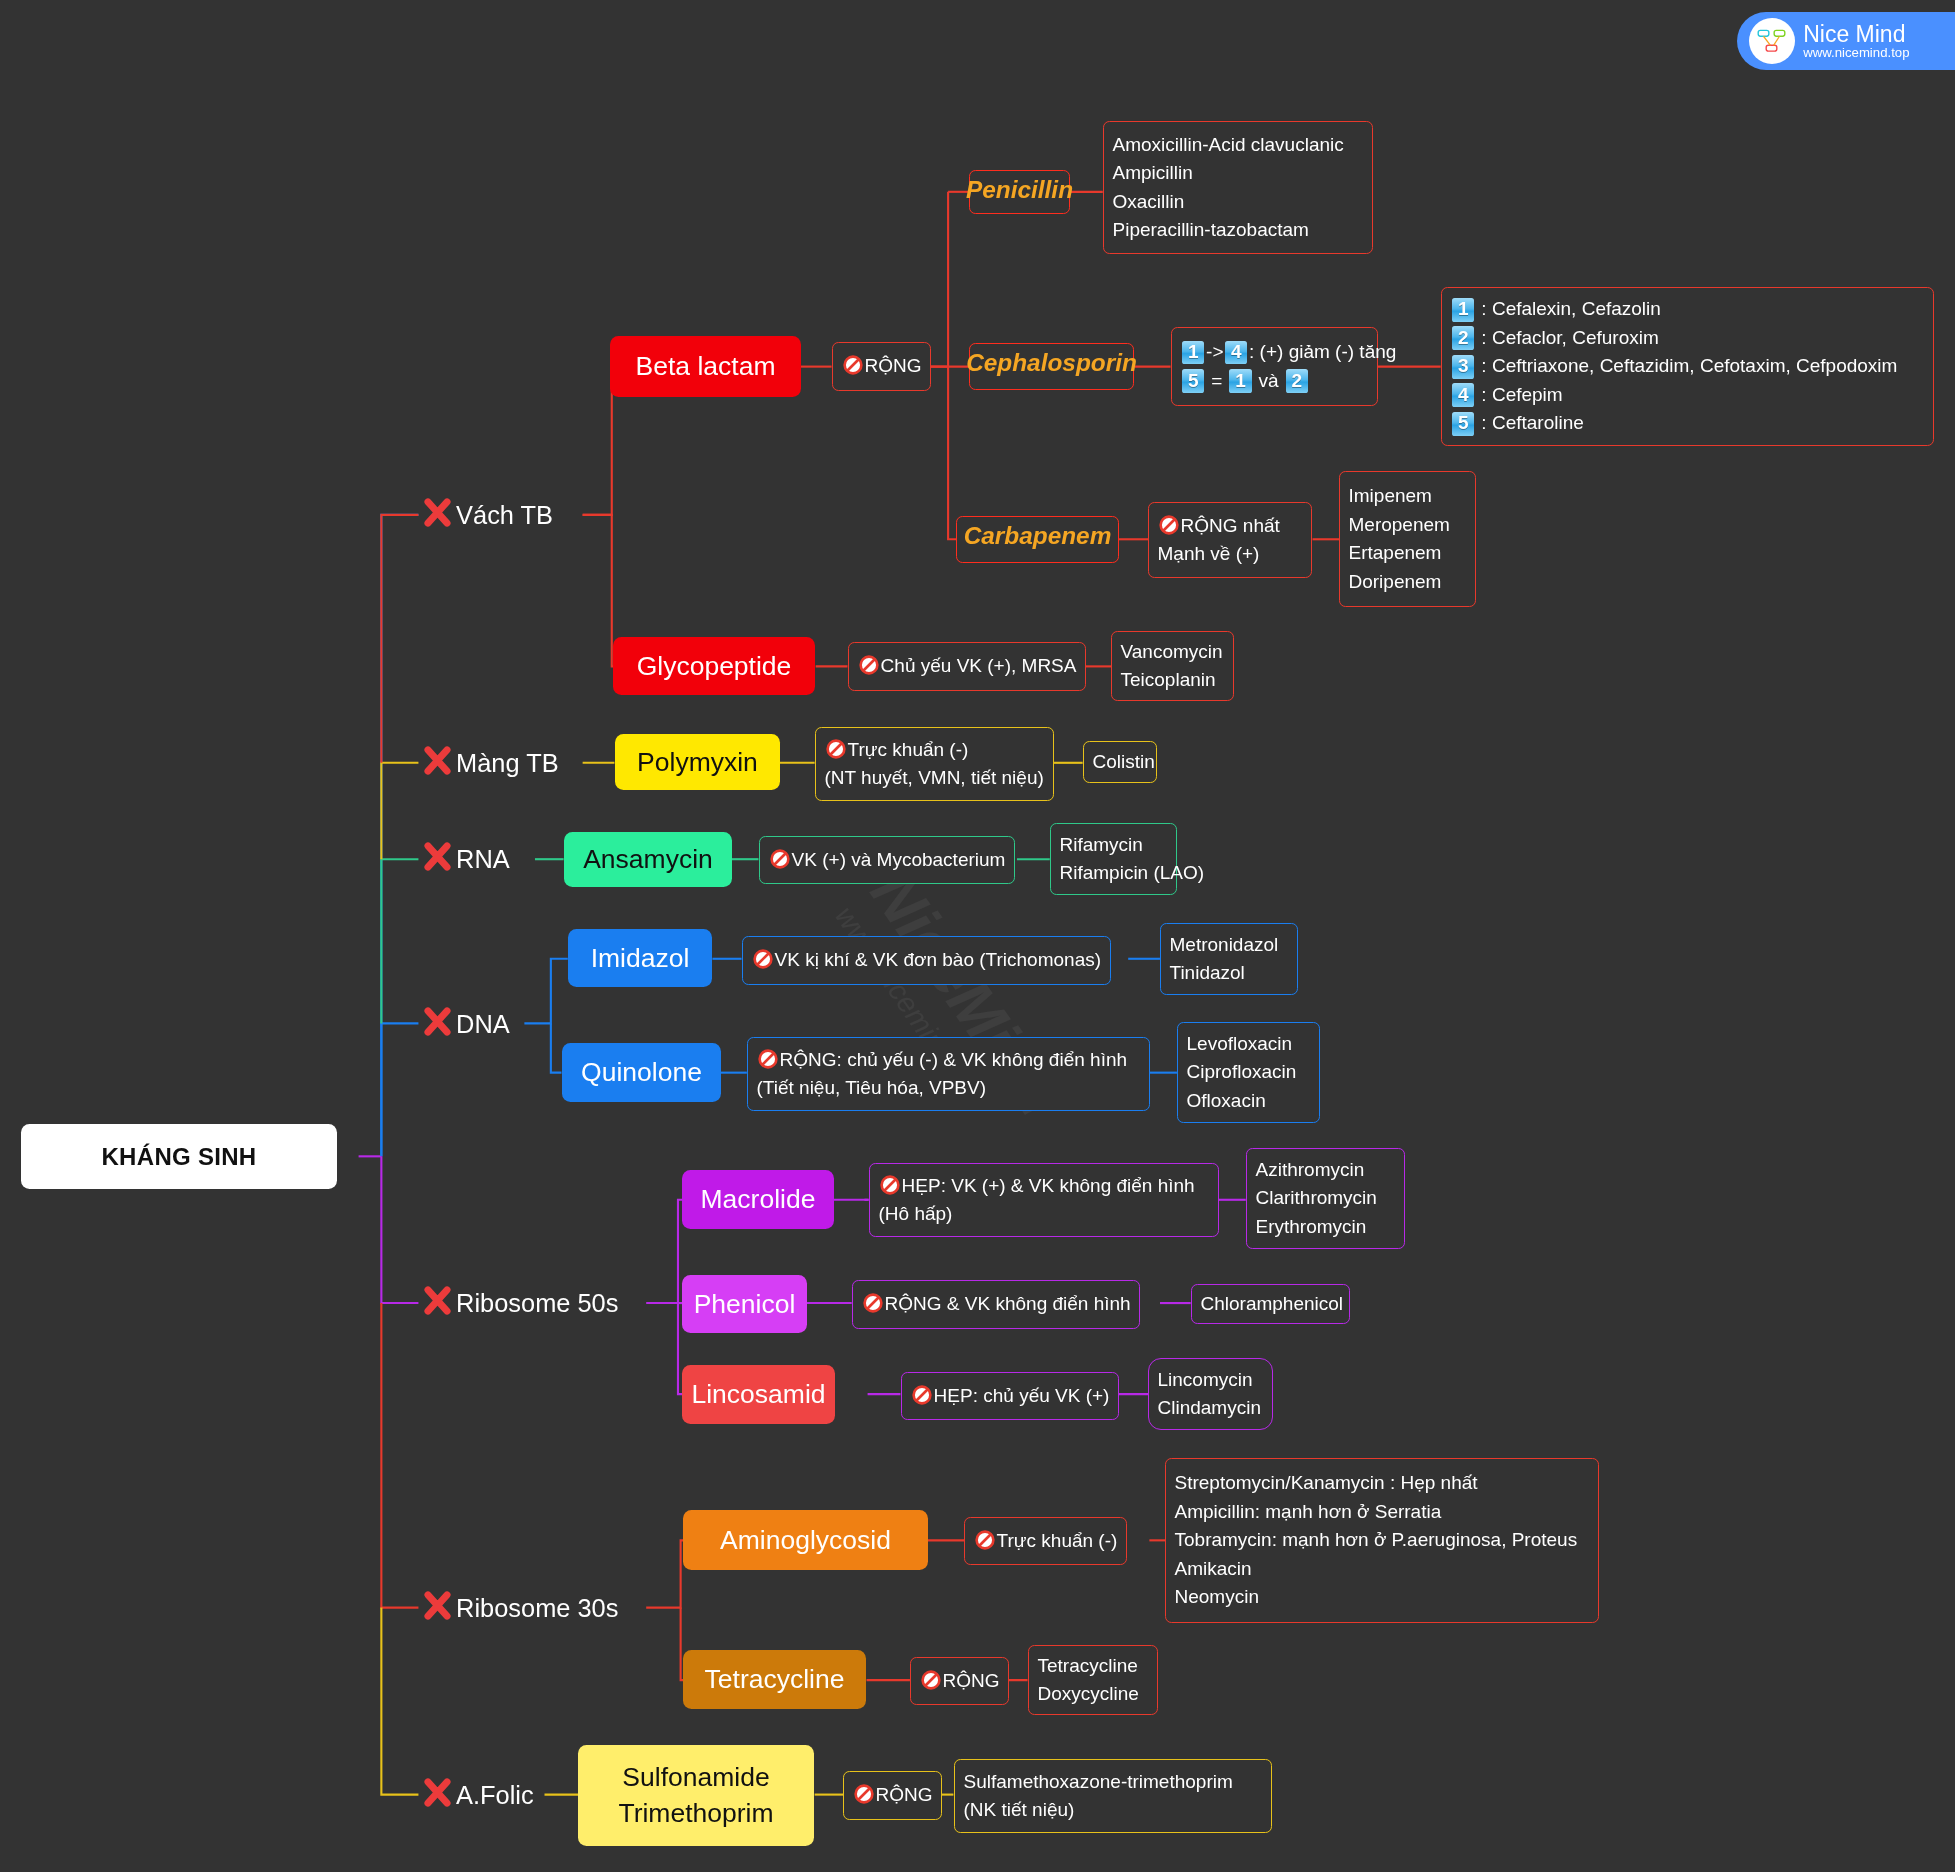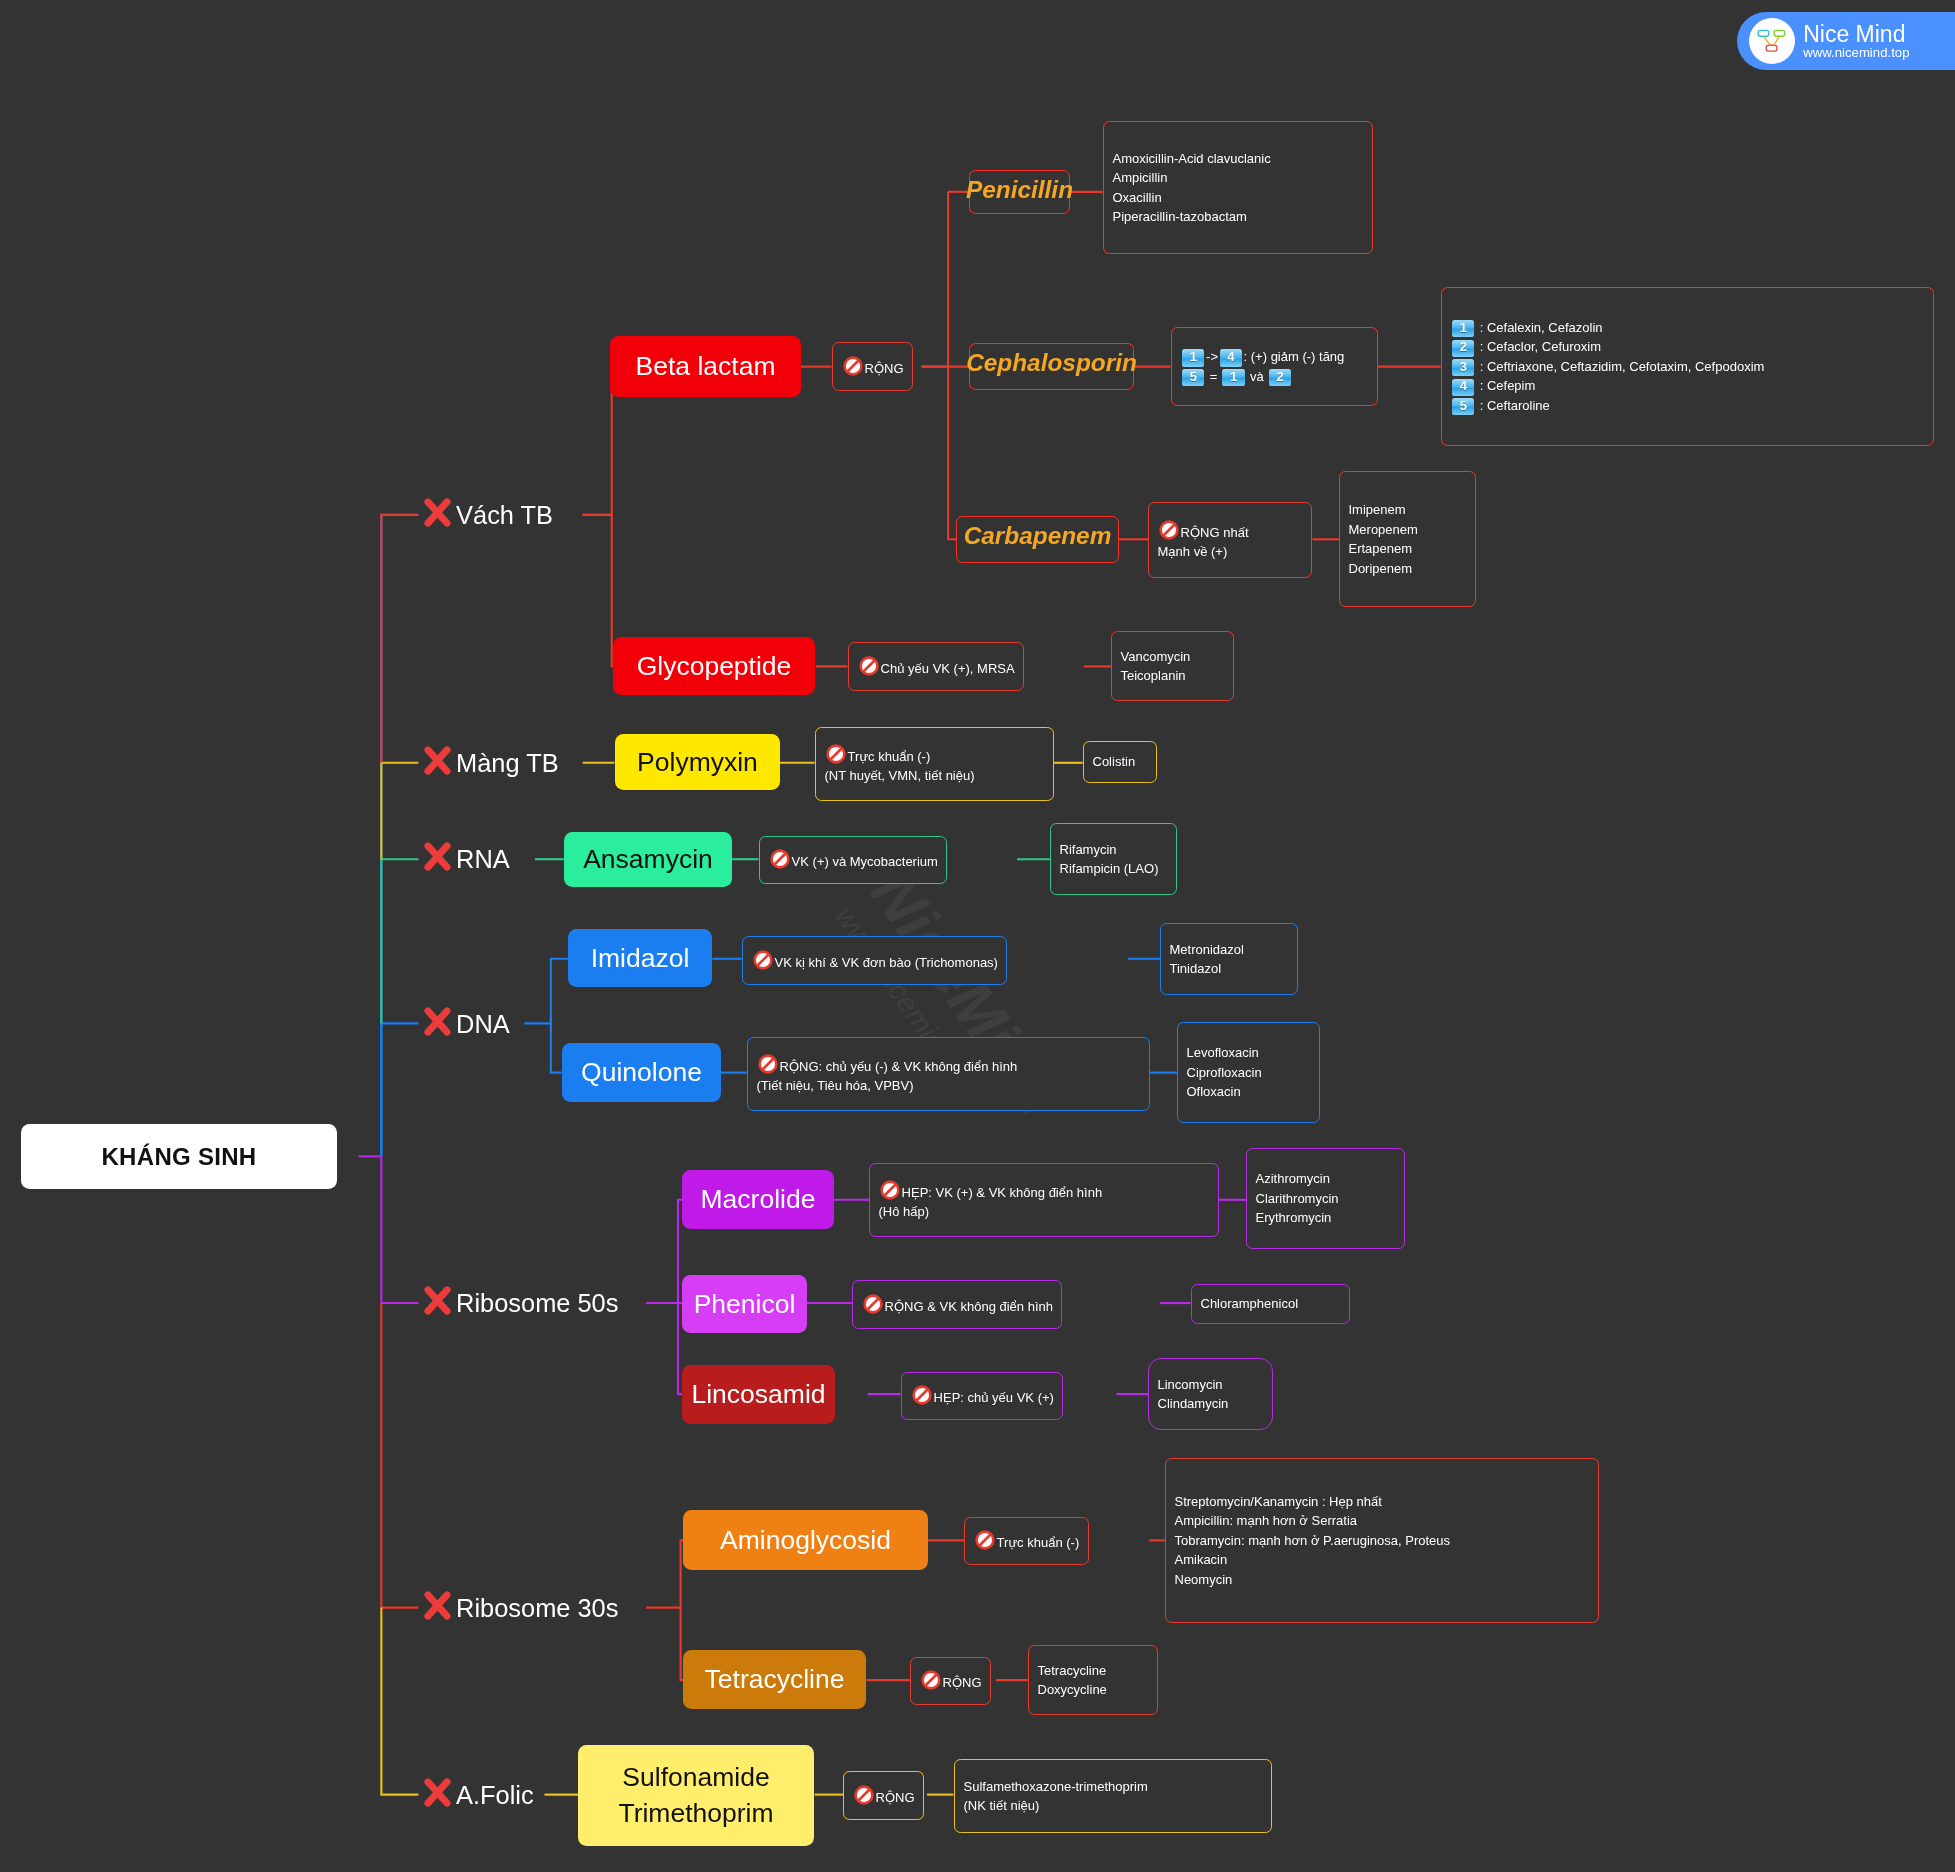--- a/index.html
+++ b/index.html
@@ -85,21 +85,21 @@
     text-align: left;
     border-radius: 8.5px;
   }
   .filled.two { line-height: 1.35; white-space: normal; }
 
   
   .outline {
     background: #333333;
     border: 1.6px solid #e8392c;
     padding: 6.4px 8.5px;
-    font-size: 13px;
+    font-size: 19px;
     line-height: 1.5;
     border-radius: 6.4px;
   }
 
   
   .subcls {
     background: #333333;
     border: 1.6px solid #ff2d1e;
     color: #f5a623;
     font-style: italic; font-weight: bold;
@@ -454,21 +454,21 @@
 <div class="node outline o-purple" style="left:852px; top:1280px; height:49px;">
   <span class="ln"><span class="noentry"><svg width="22" height="22" viewBox="0 0 42 42">
           <circle cx="21" cy="21" r="16" fill="#fff" stroke="#e8392c" stroke-width="5"></circle>
           <path d="M10 32 L32 10" stroke="#e8392c" stroke-width="5"></path>
         </svg></span><span>RỘNG &amp; VK không điển hình</span></span>
 </div>
 <div class="node outline o-purple" style="left:1191px; top:1284px; width:159px; height:40px;">
   <span class="ln">Chloramphenicol</span>
 </div>
 
-<div class="node filled" style="left:682px; top:1365px; width:153px; height:59px; background:#b91c1c;">
+<div class="node filled" style="left:682px; top:1365px; width:153px; height:59px; background:#ef4444;">
   <span>Lincosamid</span>
 </div>
 <div class="node outline o-purple" style="left:901px; top:1372px; height:48px;">
   <span class="ln"><span class="noentry"><svg width="22" height="22" viewBox="0 0 42 42">
           <circle cx="21" cy="21" r="16" fill="#fff" stroke="#e8392c" stroke-width="5"></circle>
           <path d="M10 32 L32 10" stroke="#e8392c" stroke-width="5"></path>
         </svg></span><span>HẸP: chủ yếu VK (+)</span></span>
 </div>
 <div class="node outline o-purple" style="left:1148px; top:1358px; width:125px; height:72px;border-radius:13px;">
   <span class="ln">Lincomycin</span>

